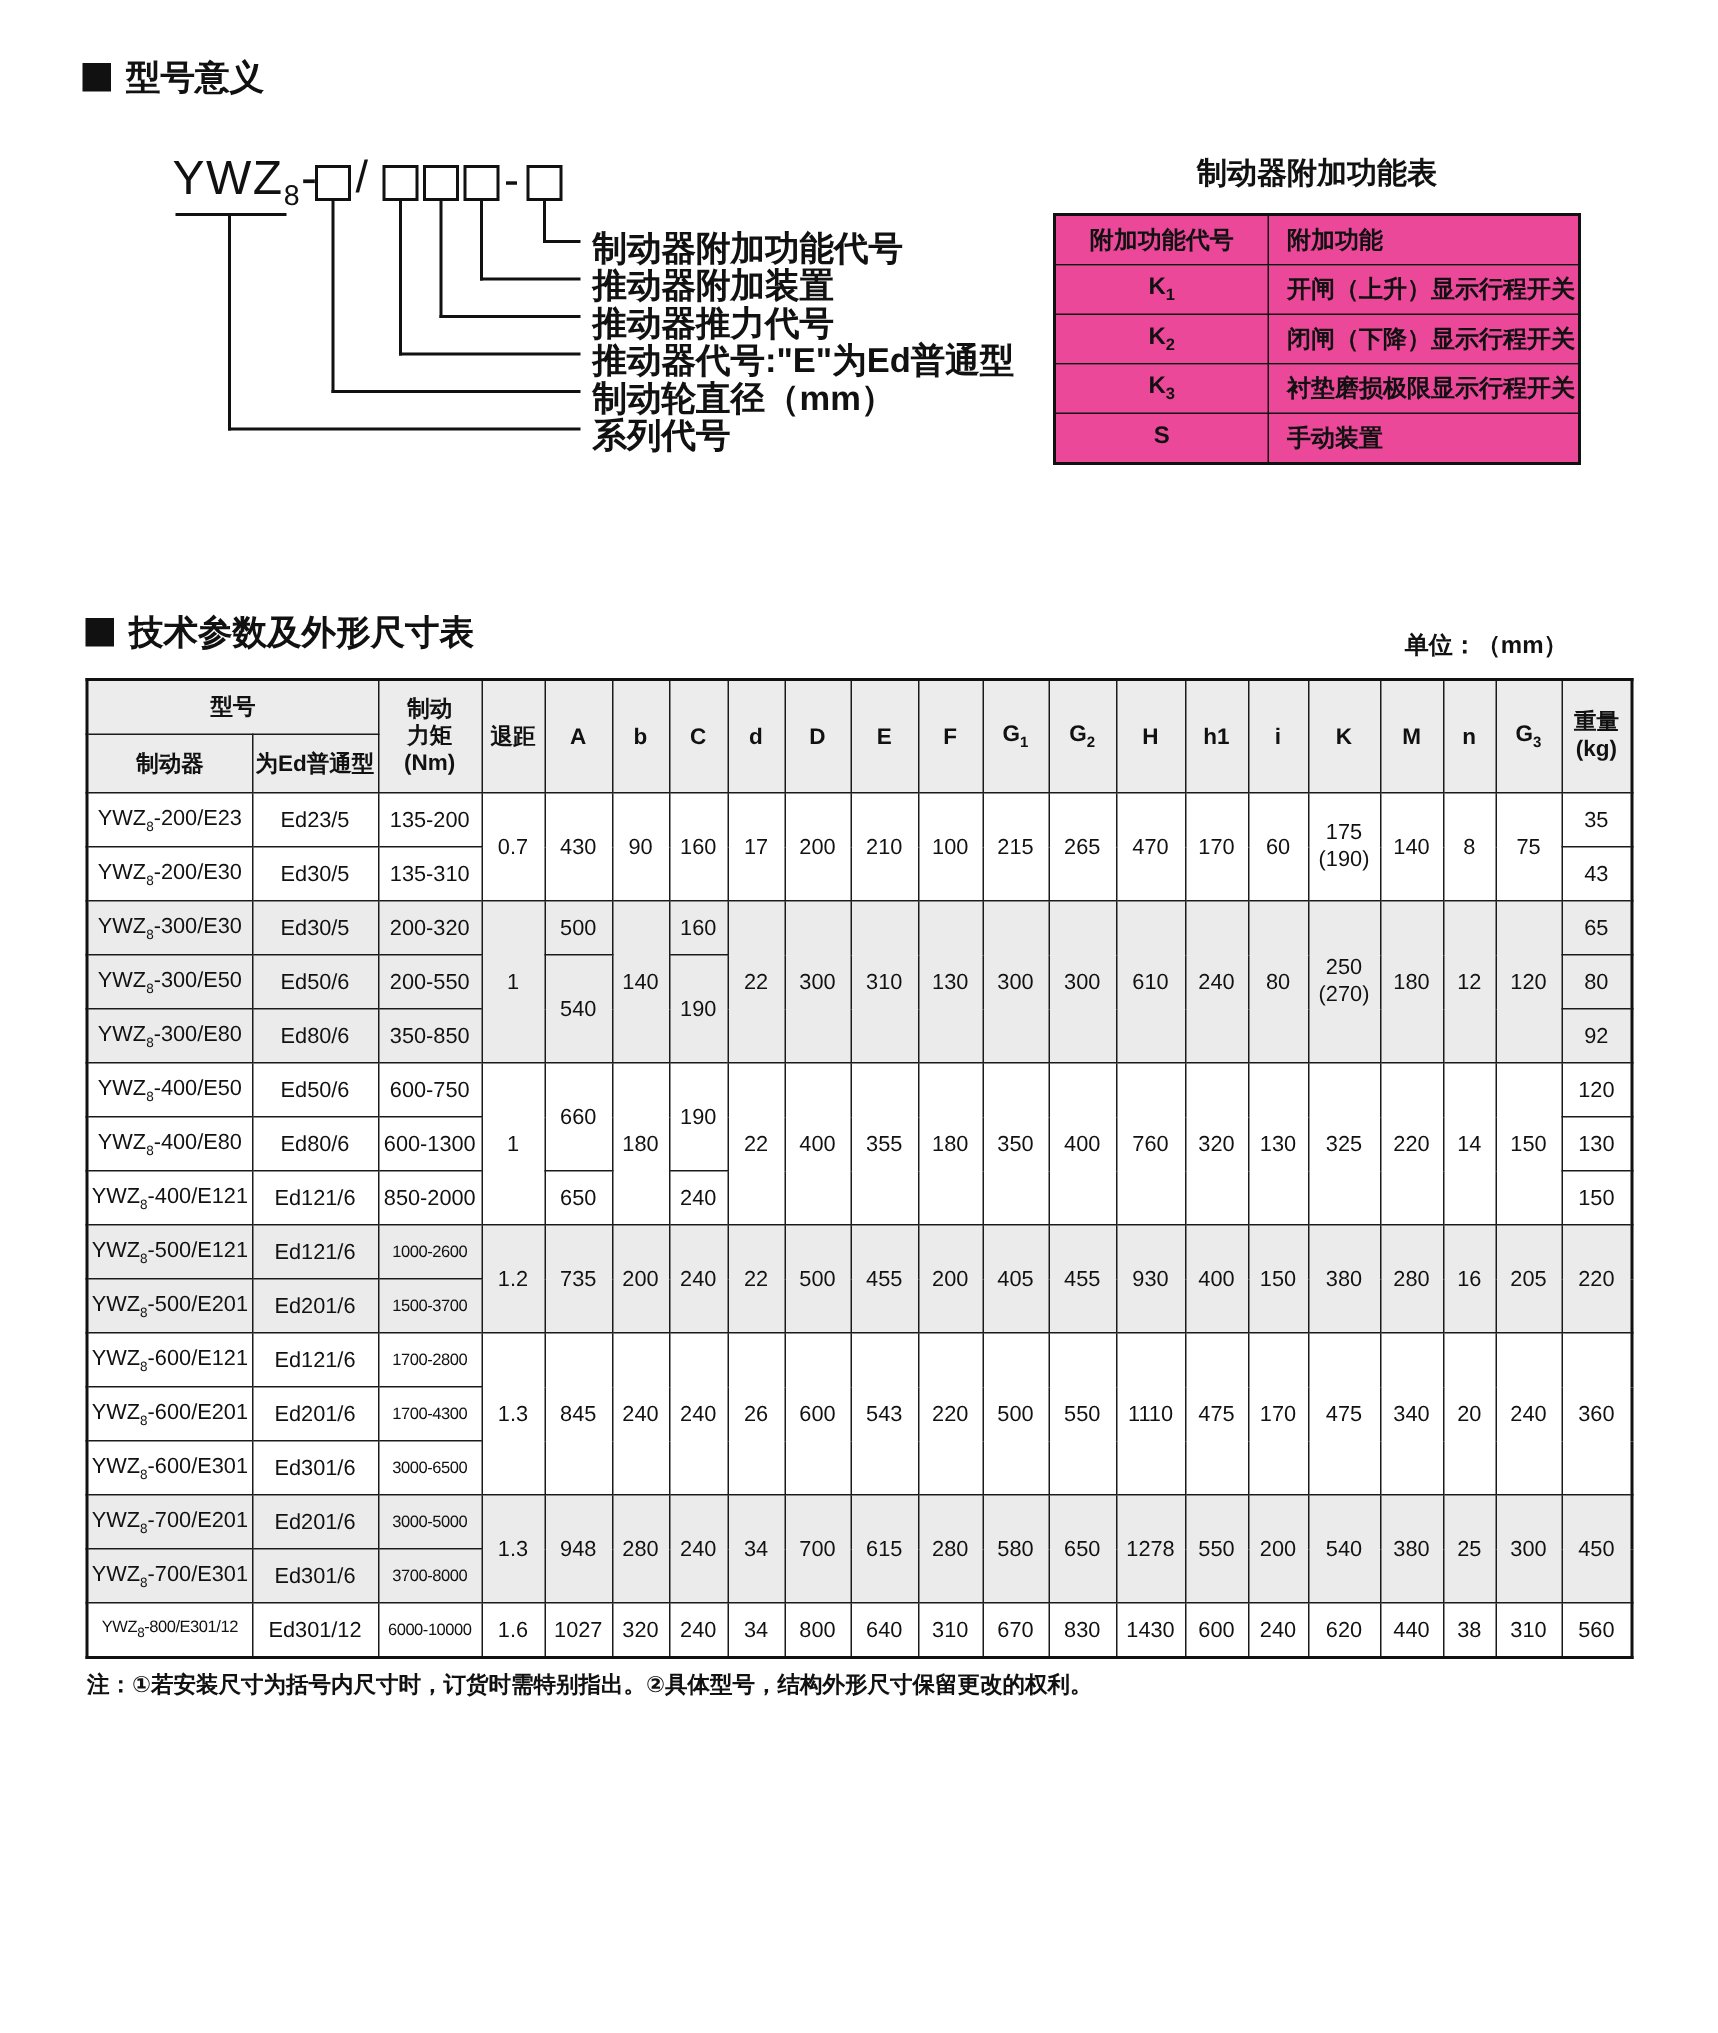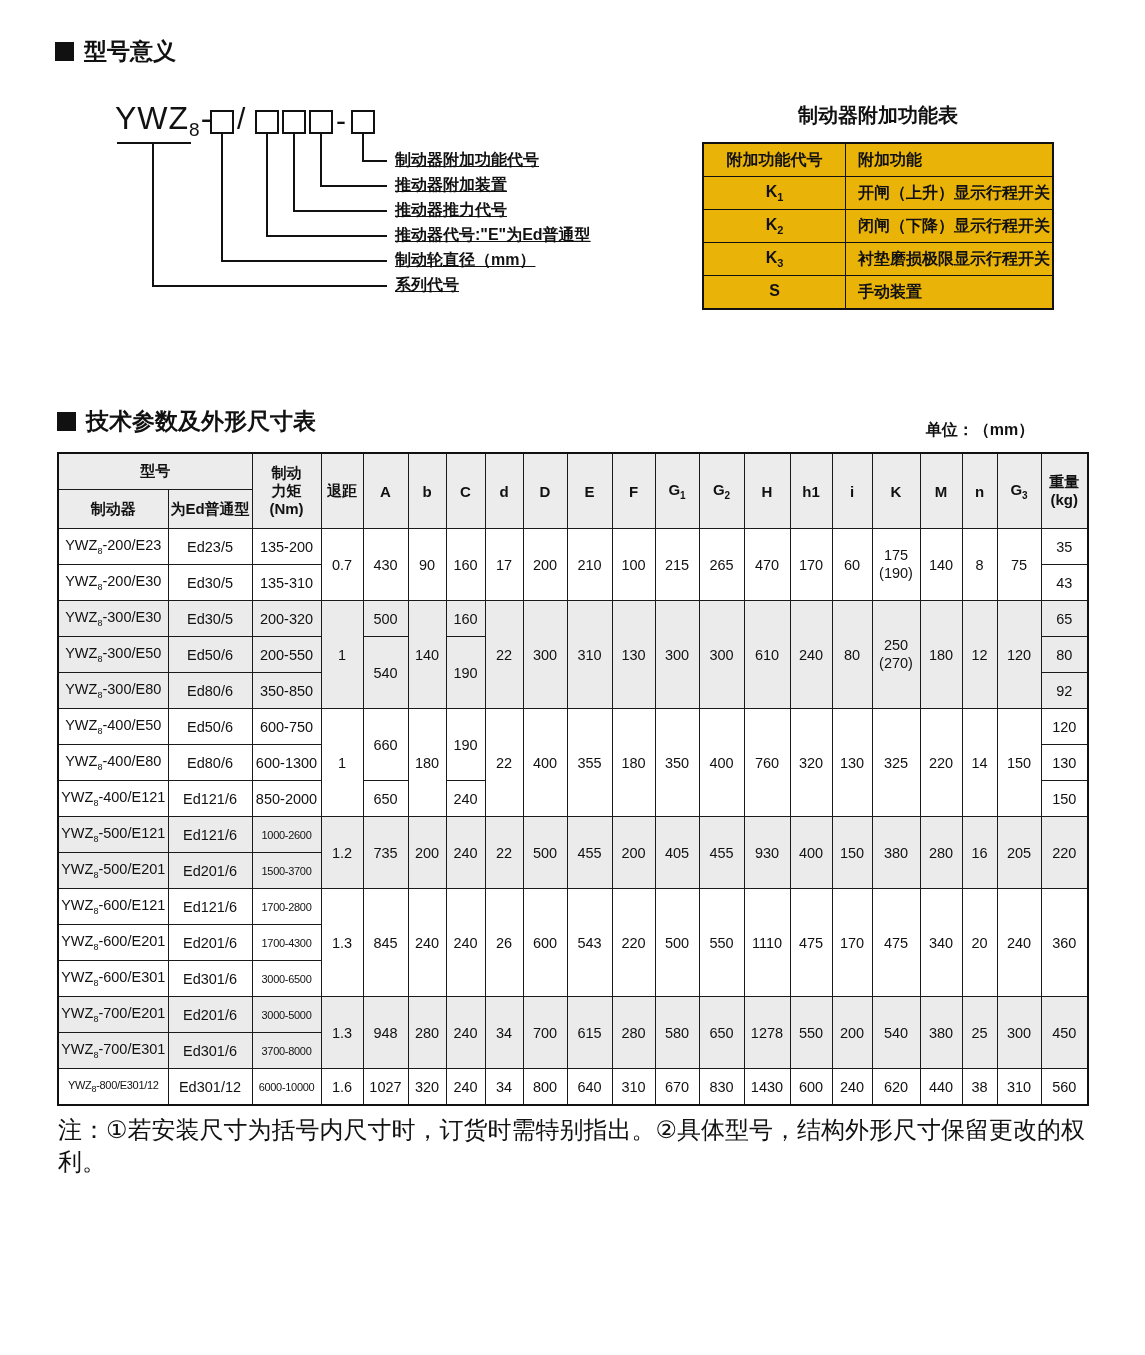--- a/index.html
+++ b/index.html
@@ -11,47 +11,47 @@
   
   .sec-title{display:flex;align-items:center;gap:10px;font-size:23px;font-weight:bold;}
   .sq{width:19px;height:19px;background:#111;display:inline-block;flex:0 0 auto;}
   
   #diagram{left:115px;top:98px;width:580px;height:220px;}
   .code-txt{position:absolute;left:0;top:2px;font-size:32px;letter-spacing:1px;white-space:nowrap;}
   .code-txt sub{font-size:19px;}
   .code-box{position:absolute;top:12px;width:24px;height:24px;border:2px solid #111;box-sizing:border-box;background:#fff;}
   .code-sep{position:absolute;top:4px;font-size:30px;}
   .dline{position:absolute;background:#111;}
-  .dlabel{position:absolute;left:280px;font-size:16px;font-weight:bold;white-space:nowrap;text-decoration:underline;}
+  .dlabel{position:absolute;left:280px;font-size:23px;font-weight:bold;white-space:nowrap;}
   
   #func-wrap{left:663px;top:102px;width:352px;padding-left:39px;}
   #func-title{text-align:center;font-size:20px;font-weight:bold;margin-bottom:13px;}
   table.func{border-collapse:collapse;width:352px;border:2px solid #111;table-layout:fixed;}
-  table.func th,table.func td{border:1.5px solid #111;height:30px;font-size:16px;font-weight:bold;background:#eab308;}
+  table.func th,table.func td{border:1.5px solid #111;height:30px;font-size:16px;font-weight:bold;background:#ec4899;}
   table.func .fc{width:139px;text-align:center;}
   table.func .ff{text-align:left;padding-left:12px;}
   table.func sub{font-size:11px;}
   
   #sec2-title{left:57px;top:406px;}
-  #unit-label{left:915px;top:420px;width:130px;text-align:center;font-size:16px;font-weight:bold;}
+  #unit-label{left:915px;top:420px;width:130px;text-align:right;font-size:16px;font-weight:bold;}
   
   table.spec{position:absolute;left:57px;top:452px;border-collapse:collapse;table-layout:fixed;border:2px solid #111;}
   table.spec th{background:#ececec;border:1px solid #1a1a1a;font-size:15px;font-weight:bold;padding:0;}
   table.spec thead tr:first-child th{height:35px;}
   table.spec thead tr:last-child th{height:38px;}
   table.spec th sub{font-size:10px;}
   table.spec td{border:1px solid #1a1a1a;height:35px;text-align:center;font-size:14.5px;background:#fff;padding:0;}
   table.spec tr.gg td{background:#ebebeb;}
   td.m{font-size:12.5px;white-space:nowrap;}
   td.m sub{font-size:9px;}
   td.tq{font-size:13px;white-space:nowrap;}
   .cnd{font-size:11px !important;letter-spacing:-0.3px;}
   .pre{white-space:pre-line;line-height:1.2;}
   
-  #note{left:58px;top:1114px;width:1040px;font-size:24px;font-weight:normal;}
+  #note{left:58px;top:1114px;width:1040px;font-size:15px;font-weight:bold;}
 </style>
 </head>
 <body>
 
 <div class="abs sec-title" style="left:55px;top:36px;">
   <span class="sq"></span>
   <span>型号意义</span>
 </div>
 
 <div id="diagram" class="abs">

